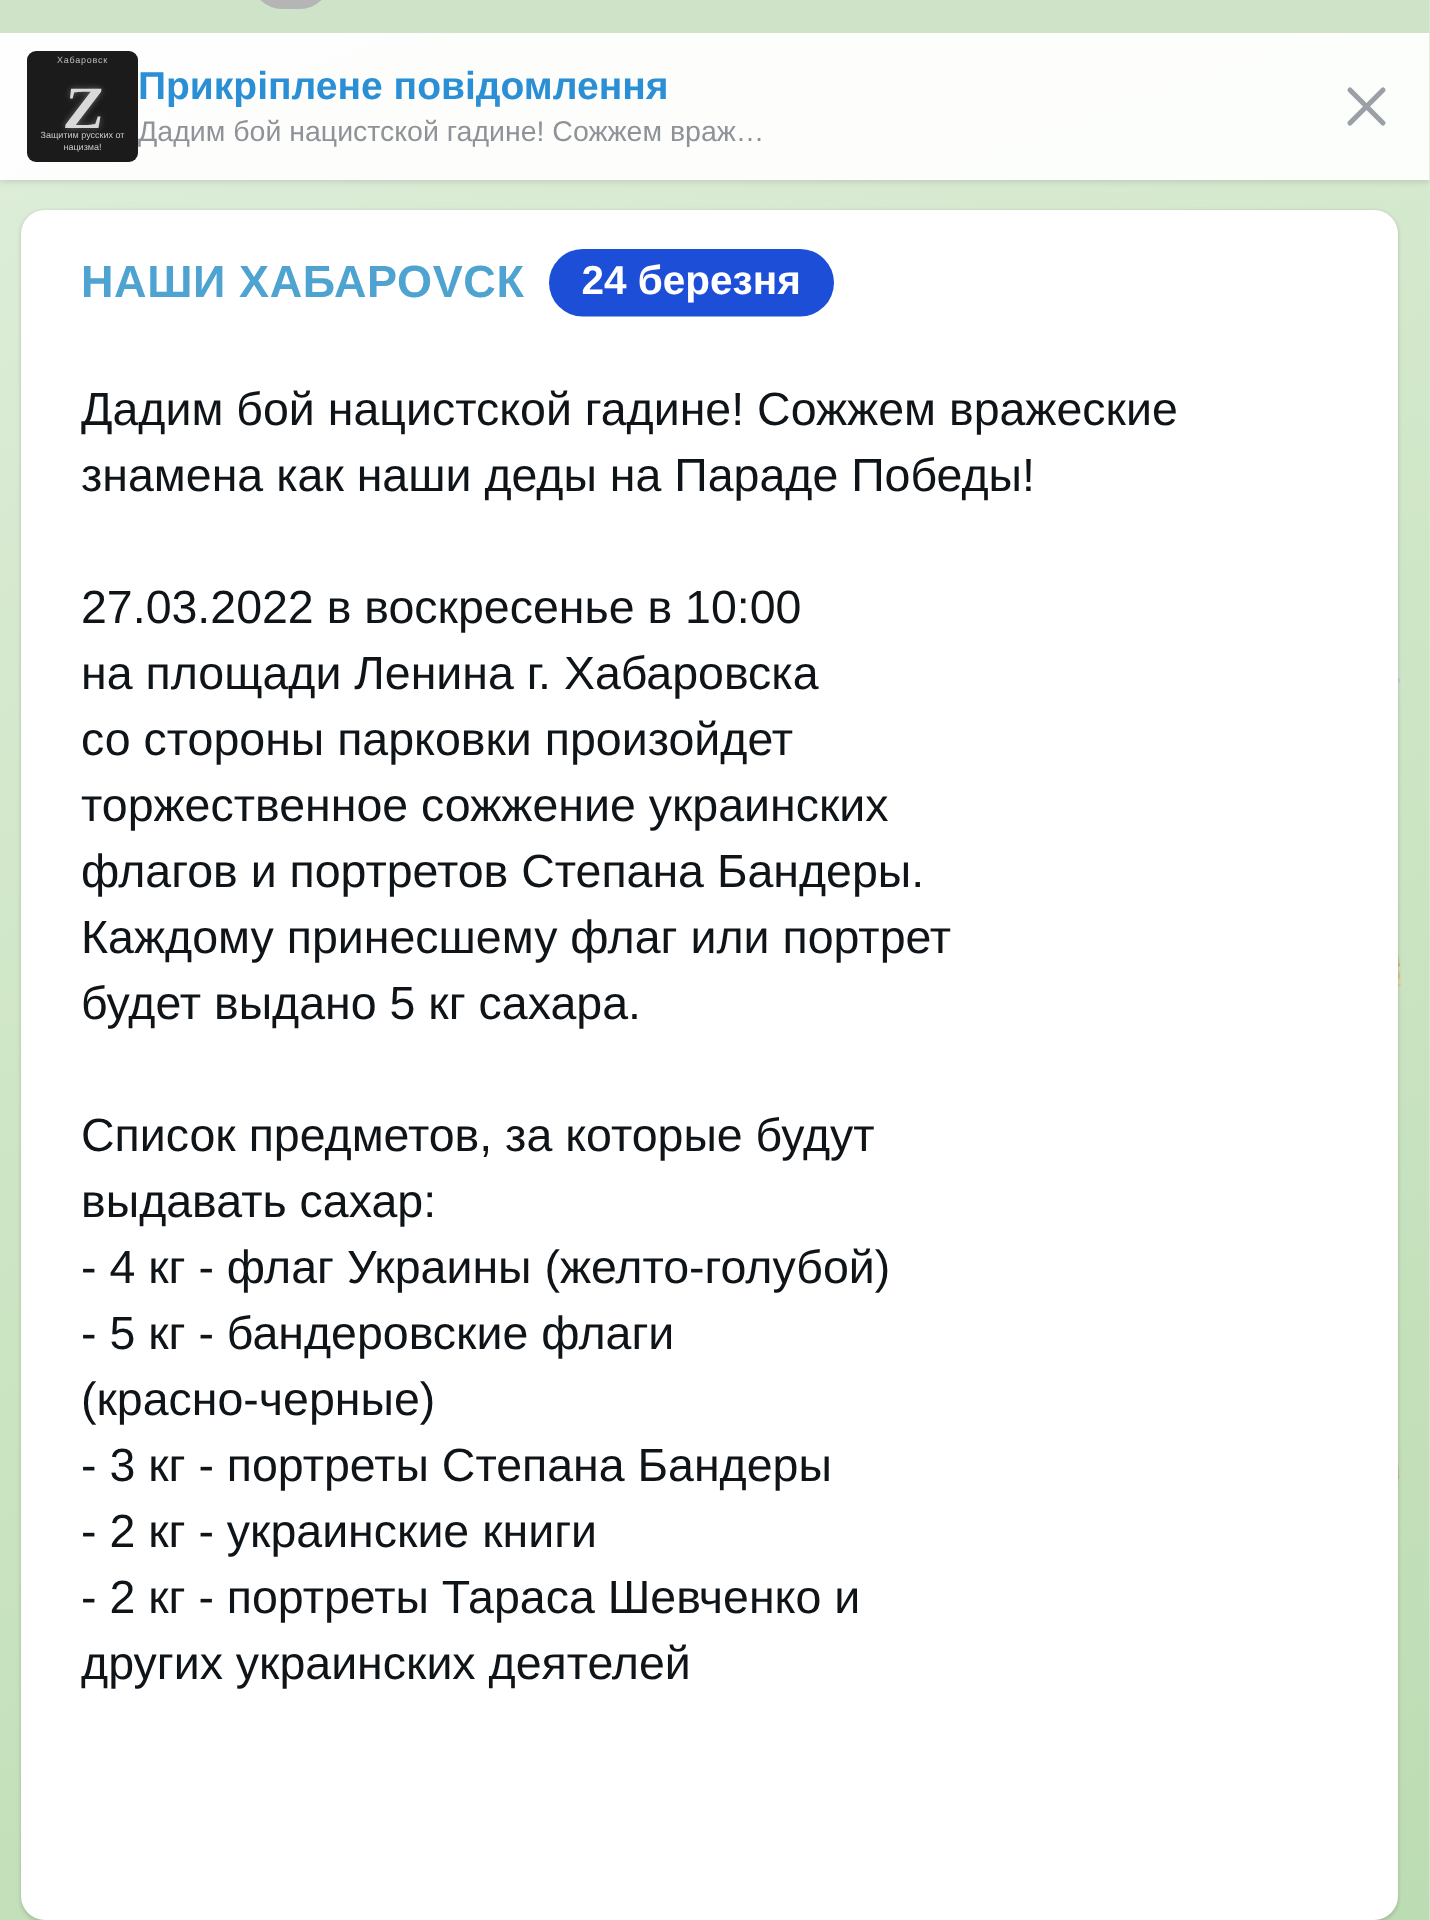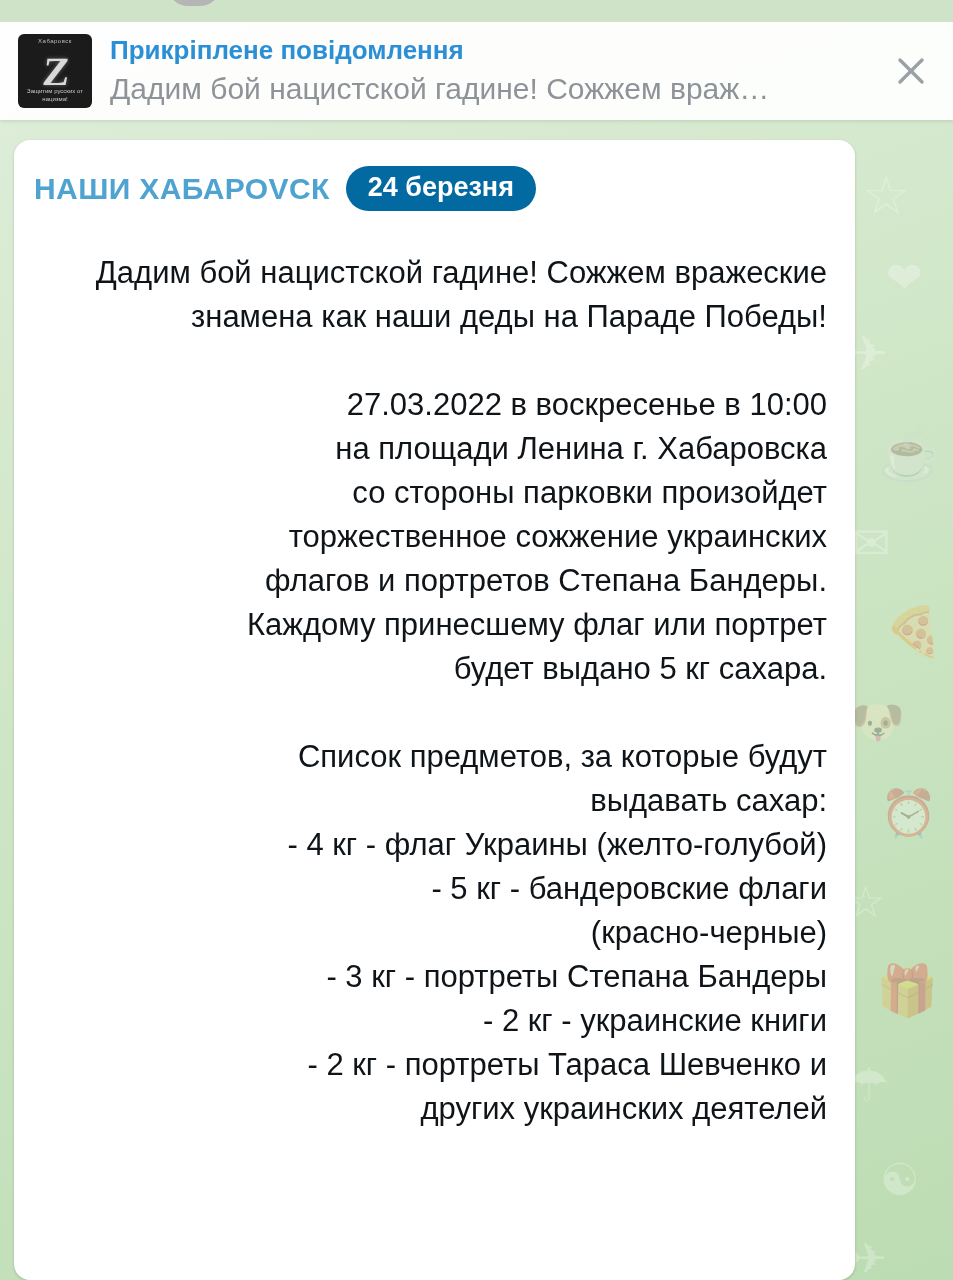--- a/index.html
+++ b/index.html
@@ -82,35 +82,34 @@
     left: 0;
     right: 0;
     text-align: center;
     font-size: 6px;
     color: #c9c9c9;
     line-height: 1.25;
   }
   .pinned-text {
     flex: 1 1 auto;
     min-width: 0;
-    padding-left: 18px;
     overflow: hidden;
   }
   .pinned-title {
     color: #2b8fd6;
     font-size: 26px;
     font-weight: 700;
     line-height: 1.2;
     white-space: nowrap;
     overflow: hidden;
     text-overflow: ellipsis;
   }
   .pinned-sub {
     color: #8e9399;
-    font-size: 30px;
+    font-size: 19px;
     line-height: 1.25;
     margin-top: 4px;
     white-space: nowrap;
     overflow: hidden;
     text-overflow: ellipsis;
   }
   .pinned-close {
     flex: 0 0 auto;
     width: 56px;
     height: 56px;
@@ -118,45 +117,44 @@
     align-items: center;
     justify-content: center;
     color: #9aa0a6;
   }
 
   
   .bubble {
     position: absolute;
     top: 140px;
     left: 14px;
-    width: 841px;
+    width: 918px;
     min-height: 1140px;
     background: #ffffff;
     border-radius: 16px;
     box-shadow: 0 1px 3px rgba(0,0,0,0.18);
     box-sizing: border-box;
-    padding: 26px 28px 24px 20px;
+    padding: 26px 28px 24px 40px;
     z-index: 3;
-    text-align: right;
   }
   .bubble-header {
     display: flex;
     align-items: center;
     gap: 16px;
     margin-bottom: 14px;
   }
   .channel-name {
     color: #4fa3d1;
     font-size: 30px;
     font-weight: 700;
     letter-spacing: 0.4px;
     white-space: nowrap;
   }
   .date-chip {
-    background: #0369a1;
+    background: #1d4ed8;
     color: #ffffff;
     font-size: 27px;
     font-weight: 600;
     border-radius: 24px;
     padding: 6px 22px 8px 22px;
     white-space: nowrap;
   }
   .msg-body {
     color: #0f1419;
     font-size: 31px;

